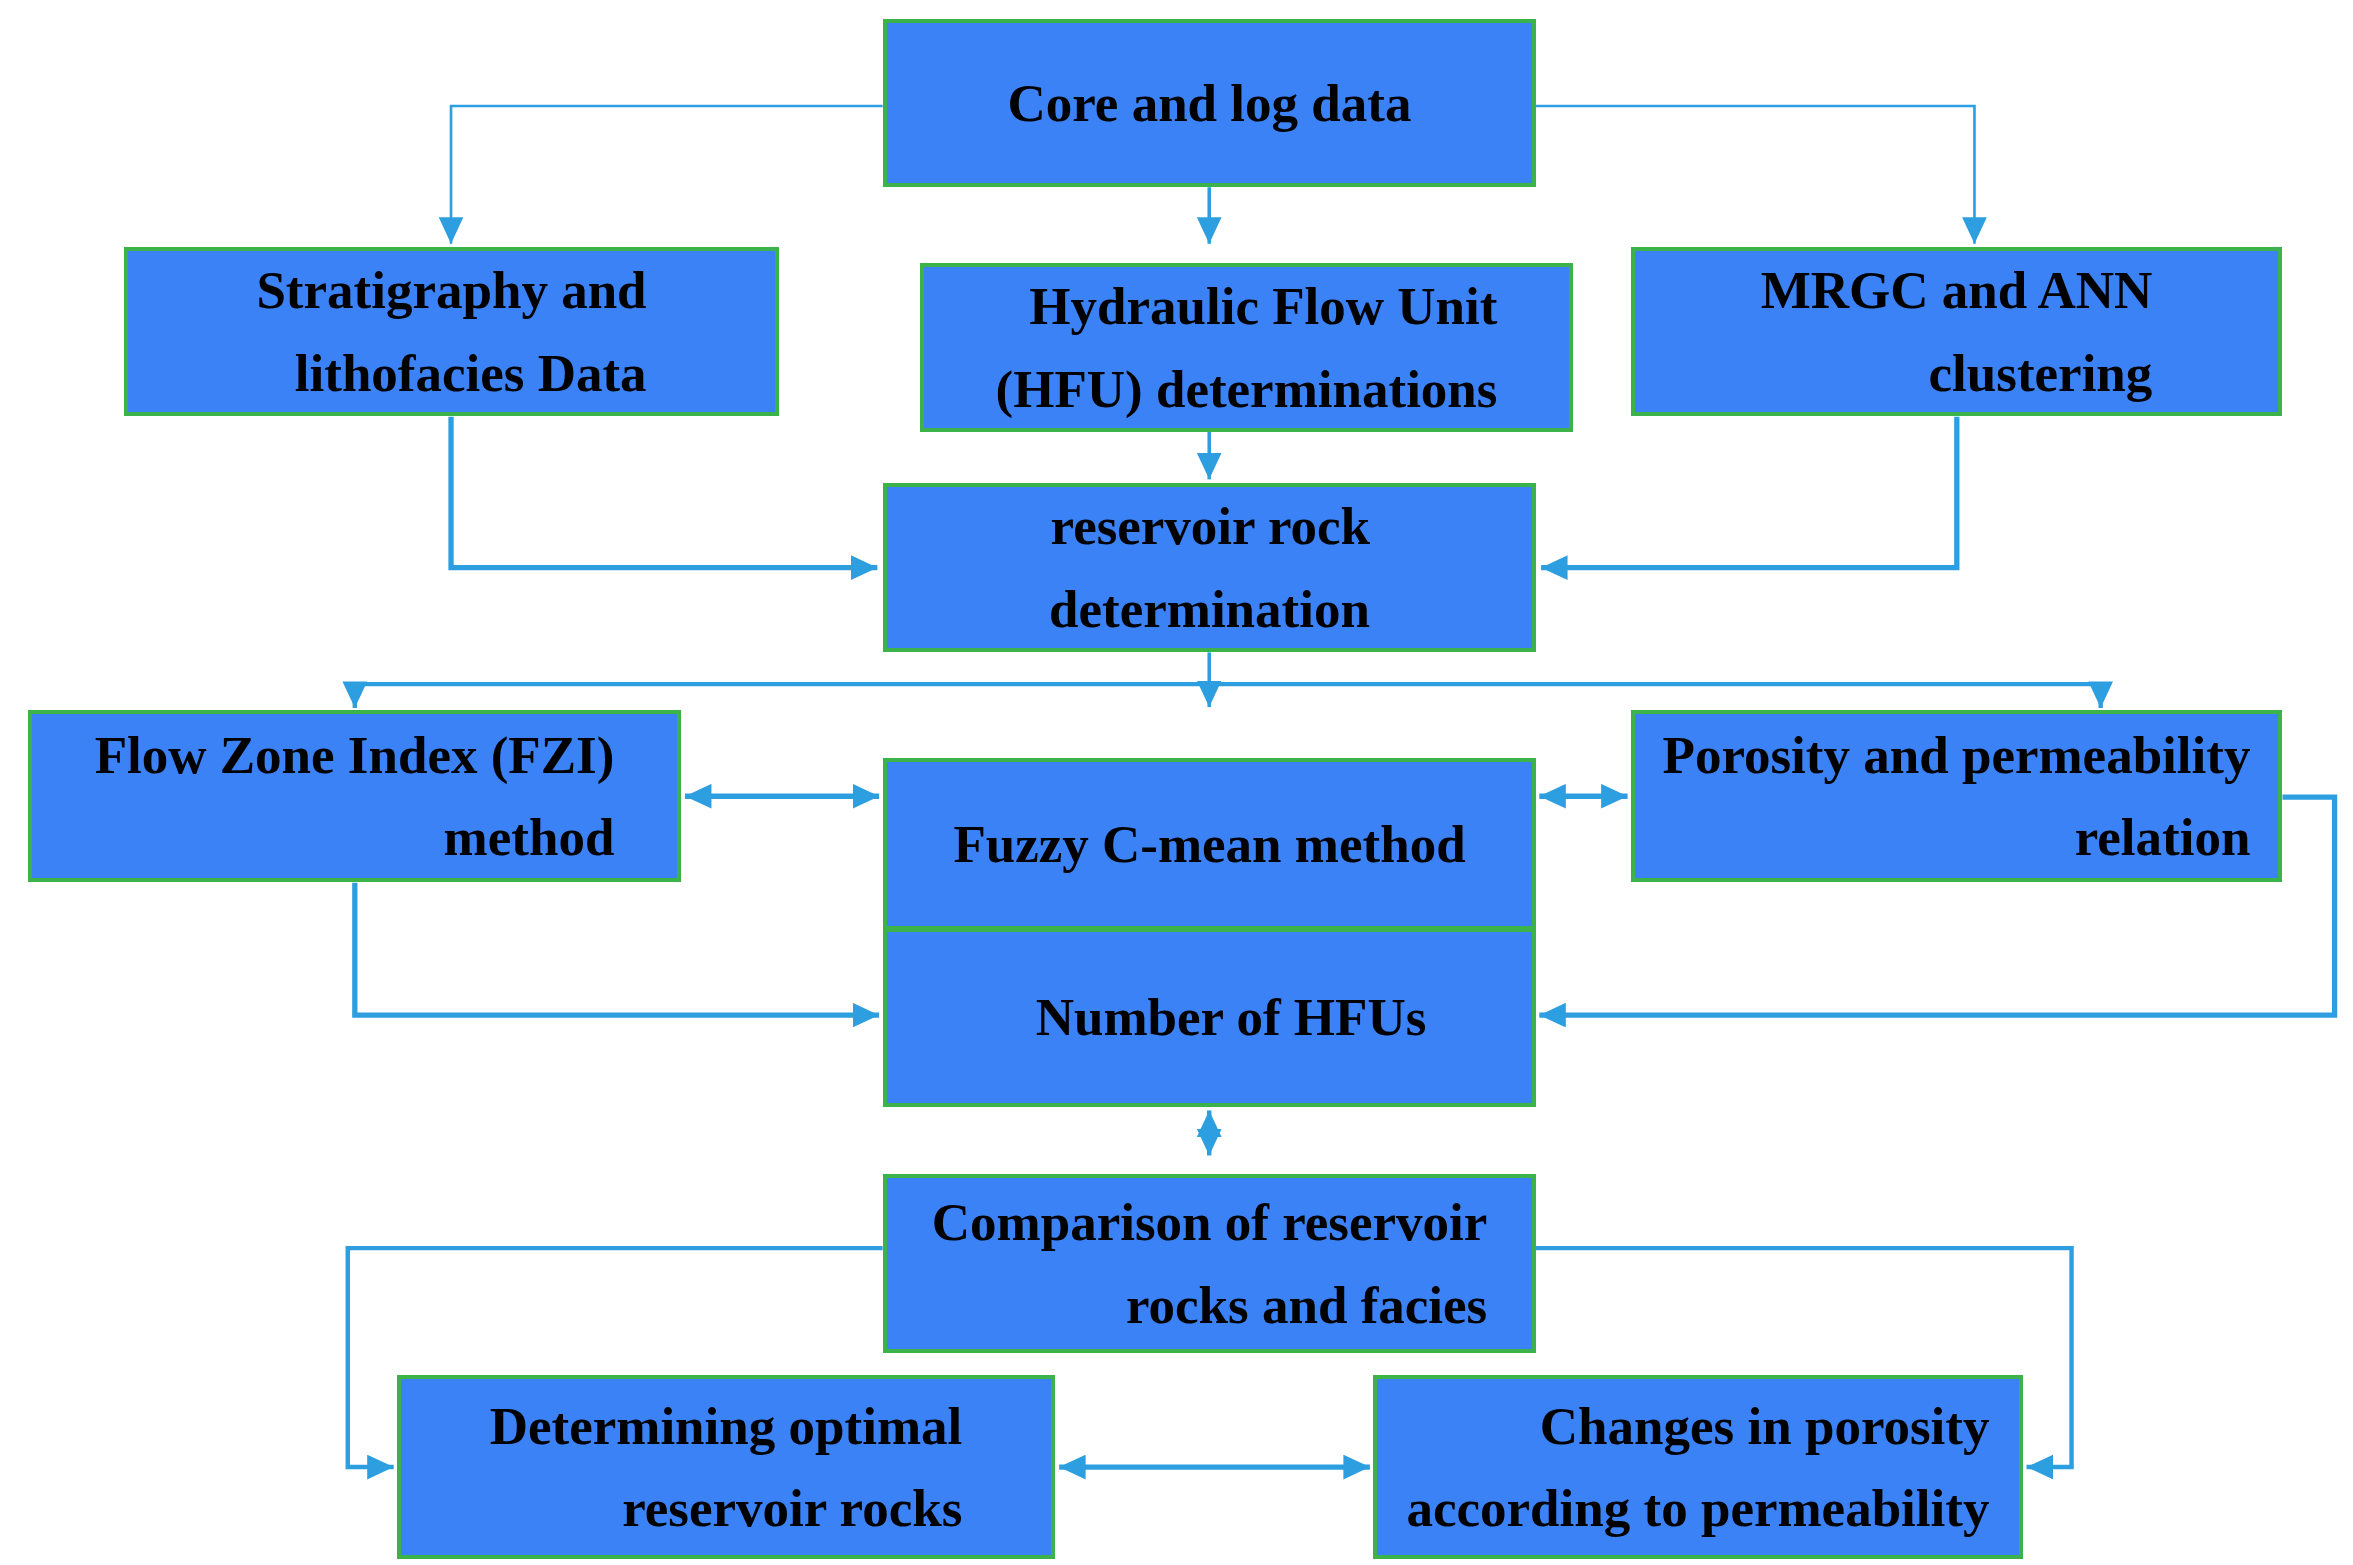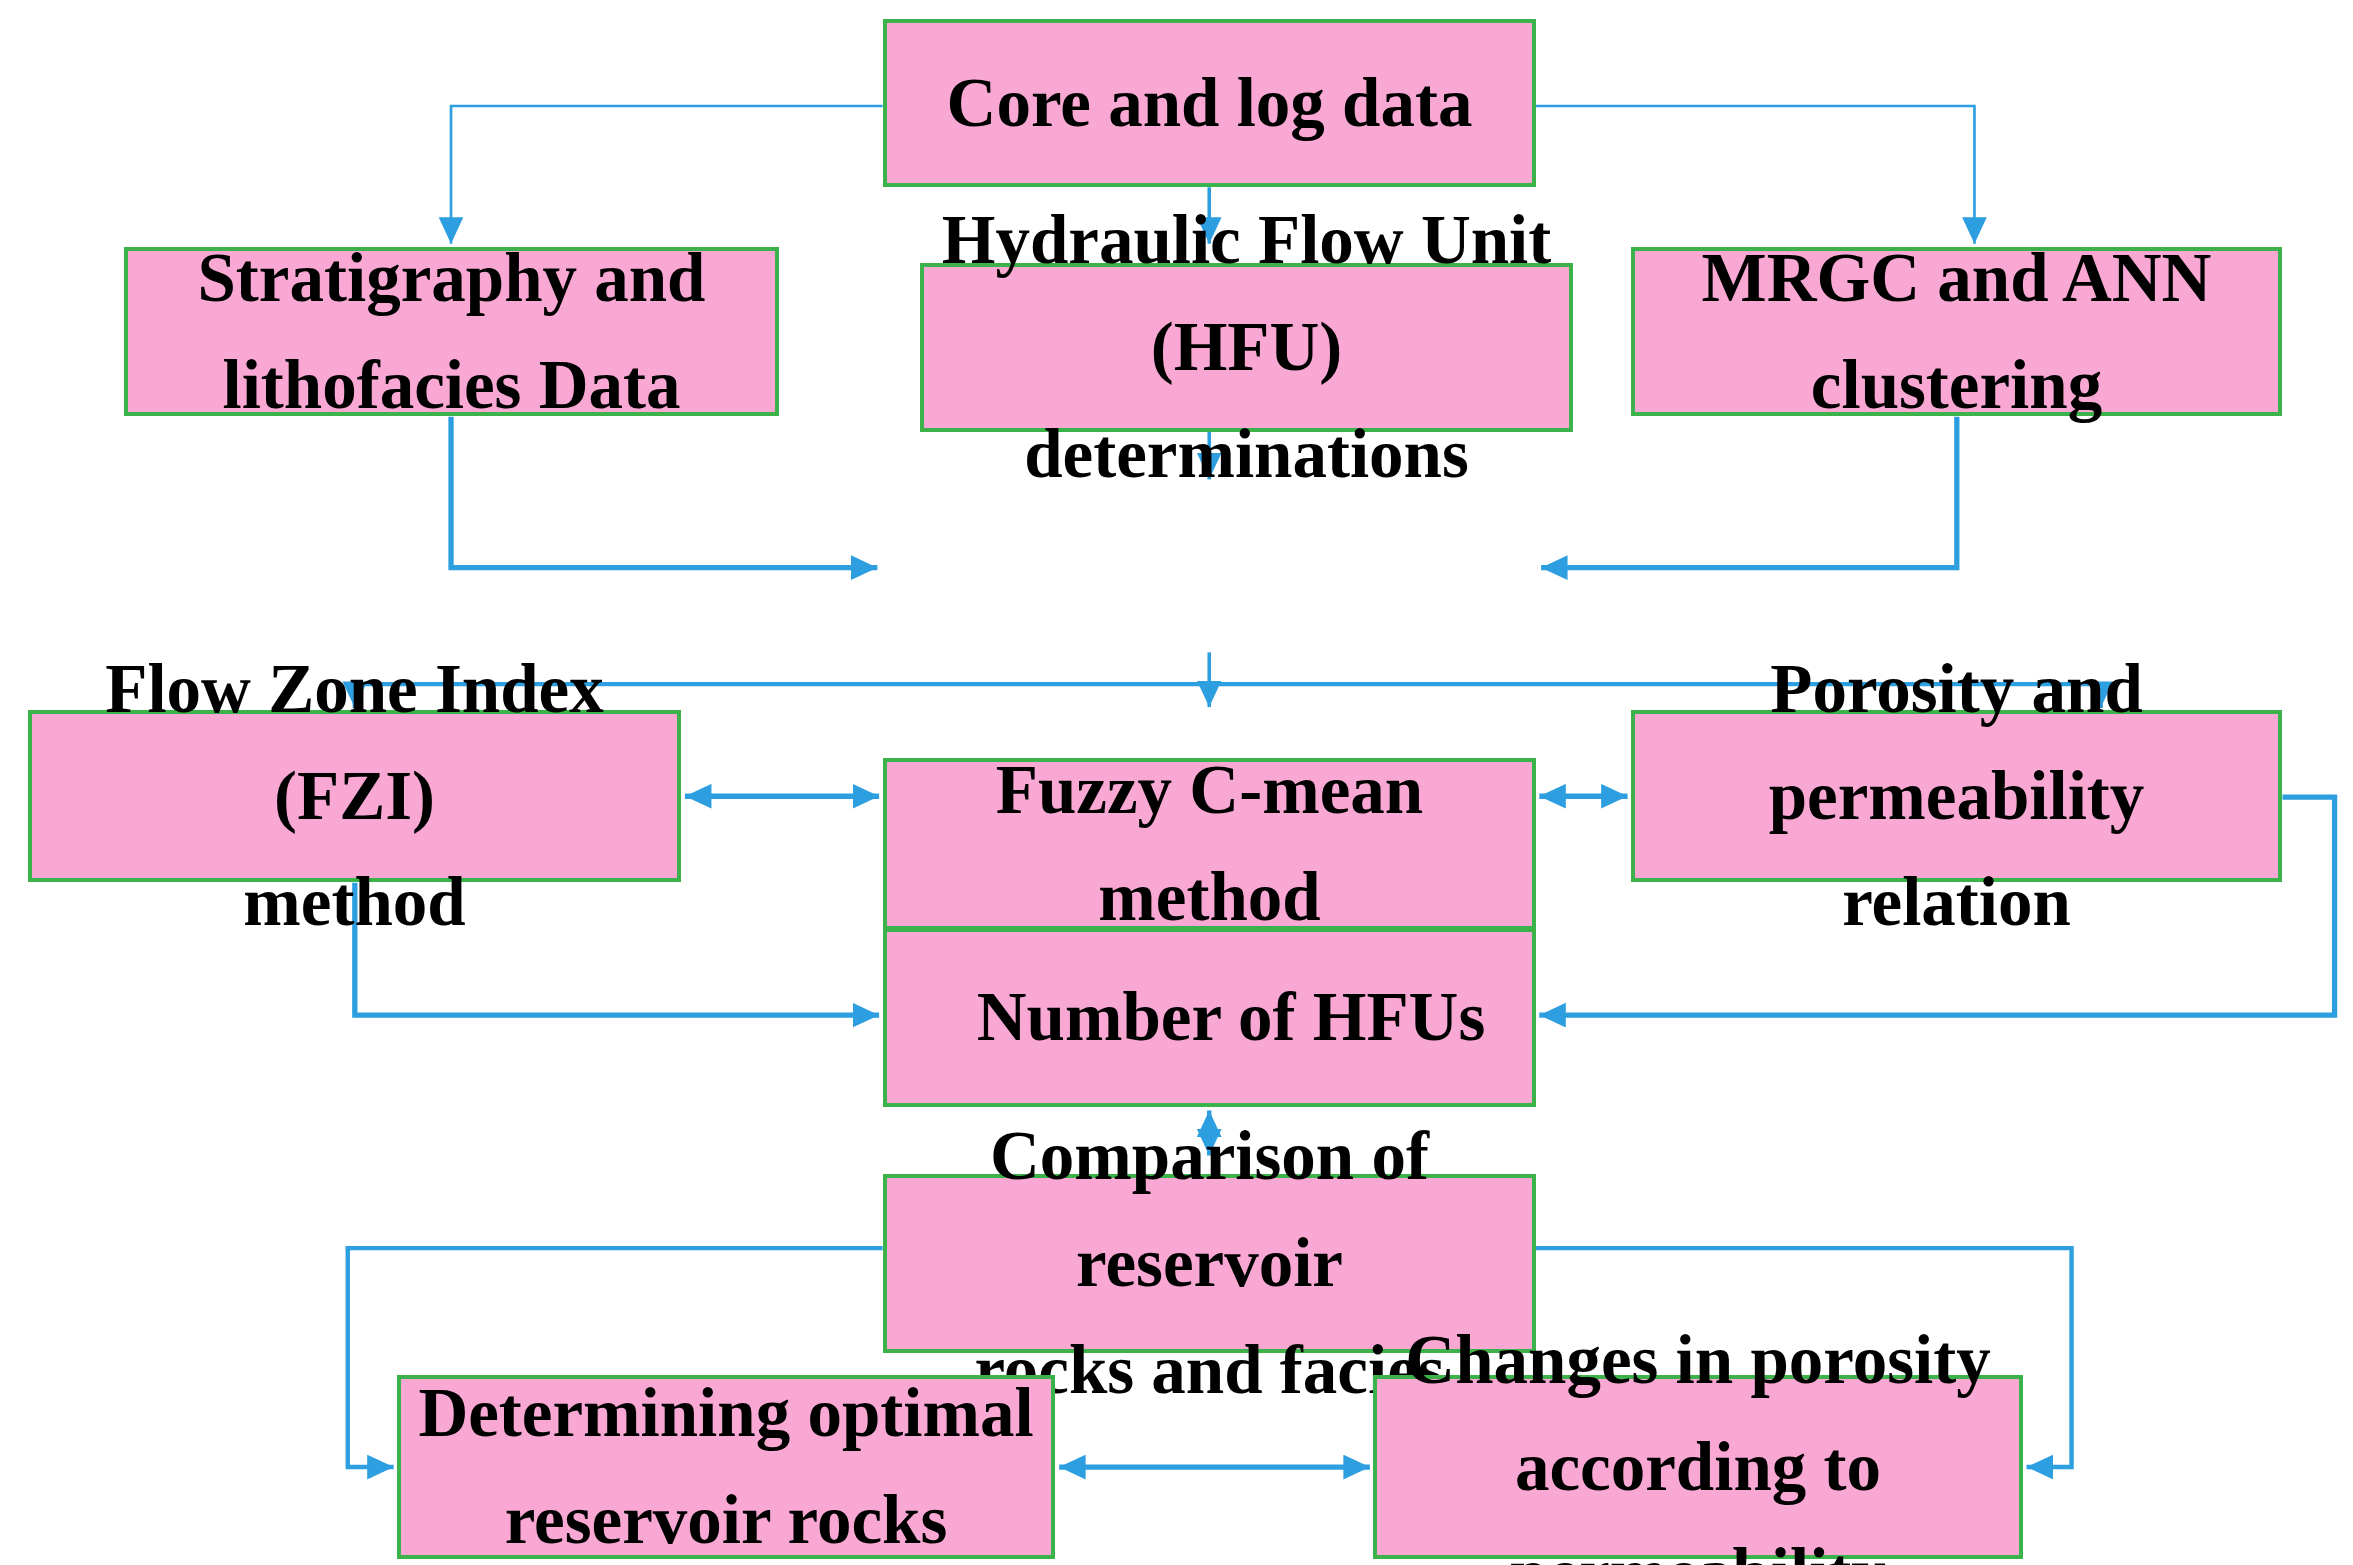--- a/index.html
+++ b/index.html
@@ -23,28 +23,28 @@
     height: 1566px;
   }
   .edges-layer polyline {
     fill: none;
     stroke: #2D9FE0;
   }
   .node {
     position: absolute;
     box-sizing: border-box;
     border: 4.4px solid #3BB24A;
-    background: #f9a8d4;
+    background: #3b82f6;
     display: flex;
     align-items: center;
     justify-content: center;
-    text-align: center;
+    text-align: right;
     color: #000000;
     font-weight: bold;
-    font-size: 69px;
+    font-size: 53px;
     line-height: 1.55;
     white-space: pre-line;
     font-family: "Liberation Serif", serif;
   }
 </style>
 </head>
 <body>
 
 <div class="canvas">
 
@@ -95,20 +95,22 @@
 
   <div class="node" style="left:883px; top:19.4px;  width:653px; height:168px;">Core and log data</div>
 
   <div class="node" style="left:124px;  top:247px; width:655px; height:169px;">Stratigraphy and
 lithofacies Data</div>
   <div class="node" style="left:920px; top:247px; width:653px; height:169px;margin-top:16px;">Hydraulic Flow Unit
 (HFU) determinations</div>
   <div class="node" style="left:1631px; top:247px; width:651px; height:169px;">MRGC and ANN
 clustering</div>
 
+  <div class="node" style="left:883px; top:483px; width:653px; height:169px;">reservoir rock
+determination</div>
 
   <div class="node" style="left:28px;   top:710px; width:653px; height:172px;">Flow Zone Index (FZI)
 method</div>
   <div class="node" style="left:883px; top:710px; width:653px; height:172px;margin-top:48px;">Fuzzy C-mean method</div>
   <div class="node" style="left:1631px; top:710px; width:651px; height:172px;">Porosity and permeability
 relation</div>
 
   <div class="node" style="left:883px; top:928px; width:653px; height:179px;padding-left:43px;">Number of HFUs</div>
 
   <div class="node" style="left:883px; top:1159px; width:653px; height:179px;margin-top:15px;">Comparison of reservoir

